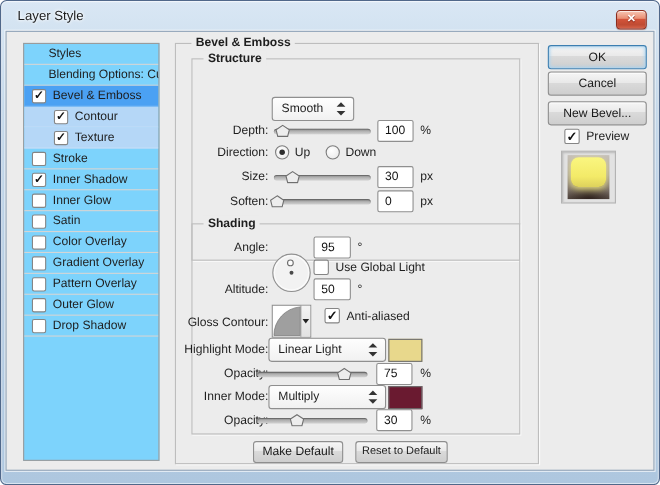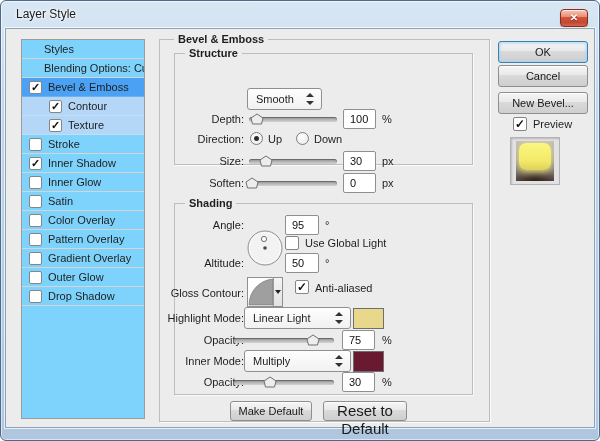--- a/index.html
+++ b/index.html
@@ -35,21 +35,21 @@
         font-size:11px; font-weight:bold; line-height:11px; text-align:center; color:#111; }
   .sb-label { margin-left:6px; }
 
   
   .panel { position:absolute; left:153px; top:10px; width:331px; height:383px; border:1px solid #bdbdbd;
            box-shadow:1px 1px 0 #fafafa; }
   .panel-title, .grp-title { position:absolute; top:-8px; left:10px; background:#ececec; padding:0 4px;
            font-weight:bold; line-height:14px; white-space:nowrap; }
   .panel-title { left:14px; }
   .grp { position:absolute; left:14px; width:299px; border:1px solid #bdbdbd; box-shadow:1px 1px 0 #fafafa; }
-  .grp.structure { top:13px; height:112px; }
+  .grp.structure { top:13px; height:184px; }
   .grp.shading  { top:163px; height:192px; }
 
   .g-row { position:absolute; left:0; width:100%; height:22px; }
   .g-label { position:absolute; left:0; width:69px; text-align:right; line-height:22px; white-space:nowrap; }
   .g-label.wide { left:-14px; width:83px; }
   .unit { position:absolute; line-height:22px; }
 
   .dd { position:absolute; height:22px; background:linear-gradient(180deg,#fefefe,#f1f1f1);
         border:1px solid #8f8f8f; border-radius:3px; cursor:pointer; }
   .dd-text { position:absolute; left:8px; line-height:20px; white-space:nowrap; }
@@ -103,21 +103,21 @@
              border:1px solid #b3b3b3; box-shadow:inset 1px 1px 2px rgba(0,0,0,.18); }
   .pv-img { position:absolute; left:5px; top:3px; width:38px; height:40px; overflow:hidden;
             background:linear-gradient(180deg,#c6c0ba 0%,#aba49e 45%,#887d76 70%,#51453e 100%); }
   .pv-img::before { content:''; position:absolute; left:0; right:0; bottom:0; height:16px;
             background:radial-gradient(ellipse at 50% 110%, rgba(35,22,18,.8) 0%, rgba(35,22,18,0) 75%); }
   .pv-img::after { content:''; position:absolute; left:3px; top:2px; width:32px; height:27px; border-radius:7px;
             background:linear-gradient(180deg,#faf680 0%,#f3ea68 65%,#ddd15c 100%);
             box-shadow:0 2px 7px rgba(248,240,130,.9); }
 
   .mkdef-btn { left:70px; top:361px; width:82px; font-size:11px; }
-  .rstdef-btn { left:163px; top:361px; width:84px; font-size:15px; }
+  .rstdef-btn { left:163px; top:361px; width:84px; font-size:10px; }
 </style>
 </head>
 <body>
 
 <div class="dialog">
 
   <div class="titlebar">
     <span class="title-text">Layer Style</span>
     <div class="close-btn">
       <span>✕</span>
@@ -161,25 +161,25 @@
           <div class="sb-row">
             <span class="cb"></span>
             <span class="sb-label">Satin</span>
           </div>
           <div class="sb-row">
             <span class="cb"></span>
             <span class="sb-label">Color Overlay</span>
           </div>
           <div class="sb-row">
             <span class="cb"></span>
+            <span class="sb-label">Gradient Overlay</span>
+          </div>
+          <div class="sb-row">
+            <span class="cb"></span>
             <span class="sb-label">Pattern Overlay</span>
-          </div>
-          <div class="sb-row">
-            <span class="cb"></span>
-            <span class="sb-label">Gradient Overlay</span>
           </div>
           <div class="sb-row">
             <span class="cb"></span>
             <span class="sb-label">Outer Glow</span>
           </div>
           <div class="sb-row">
             <span class="cb"></span>
             <span class="sb-label">Drop Shadow</span>
           </div>
         </div>

